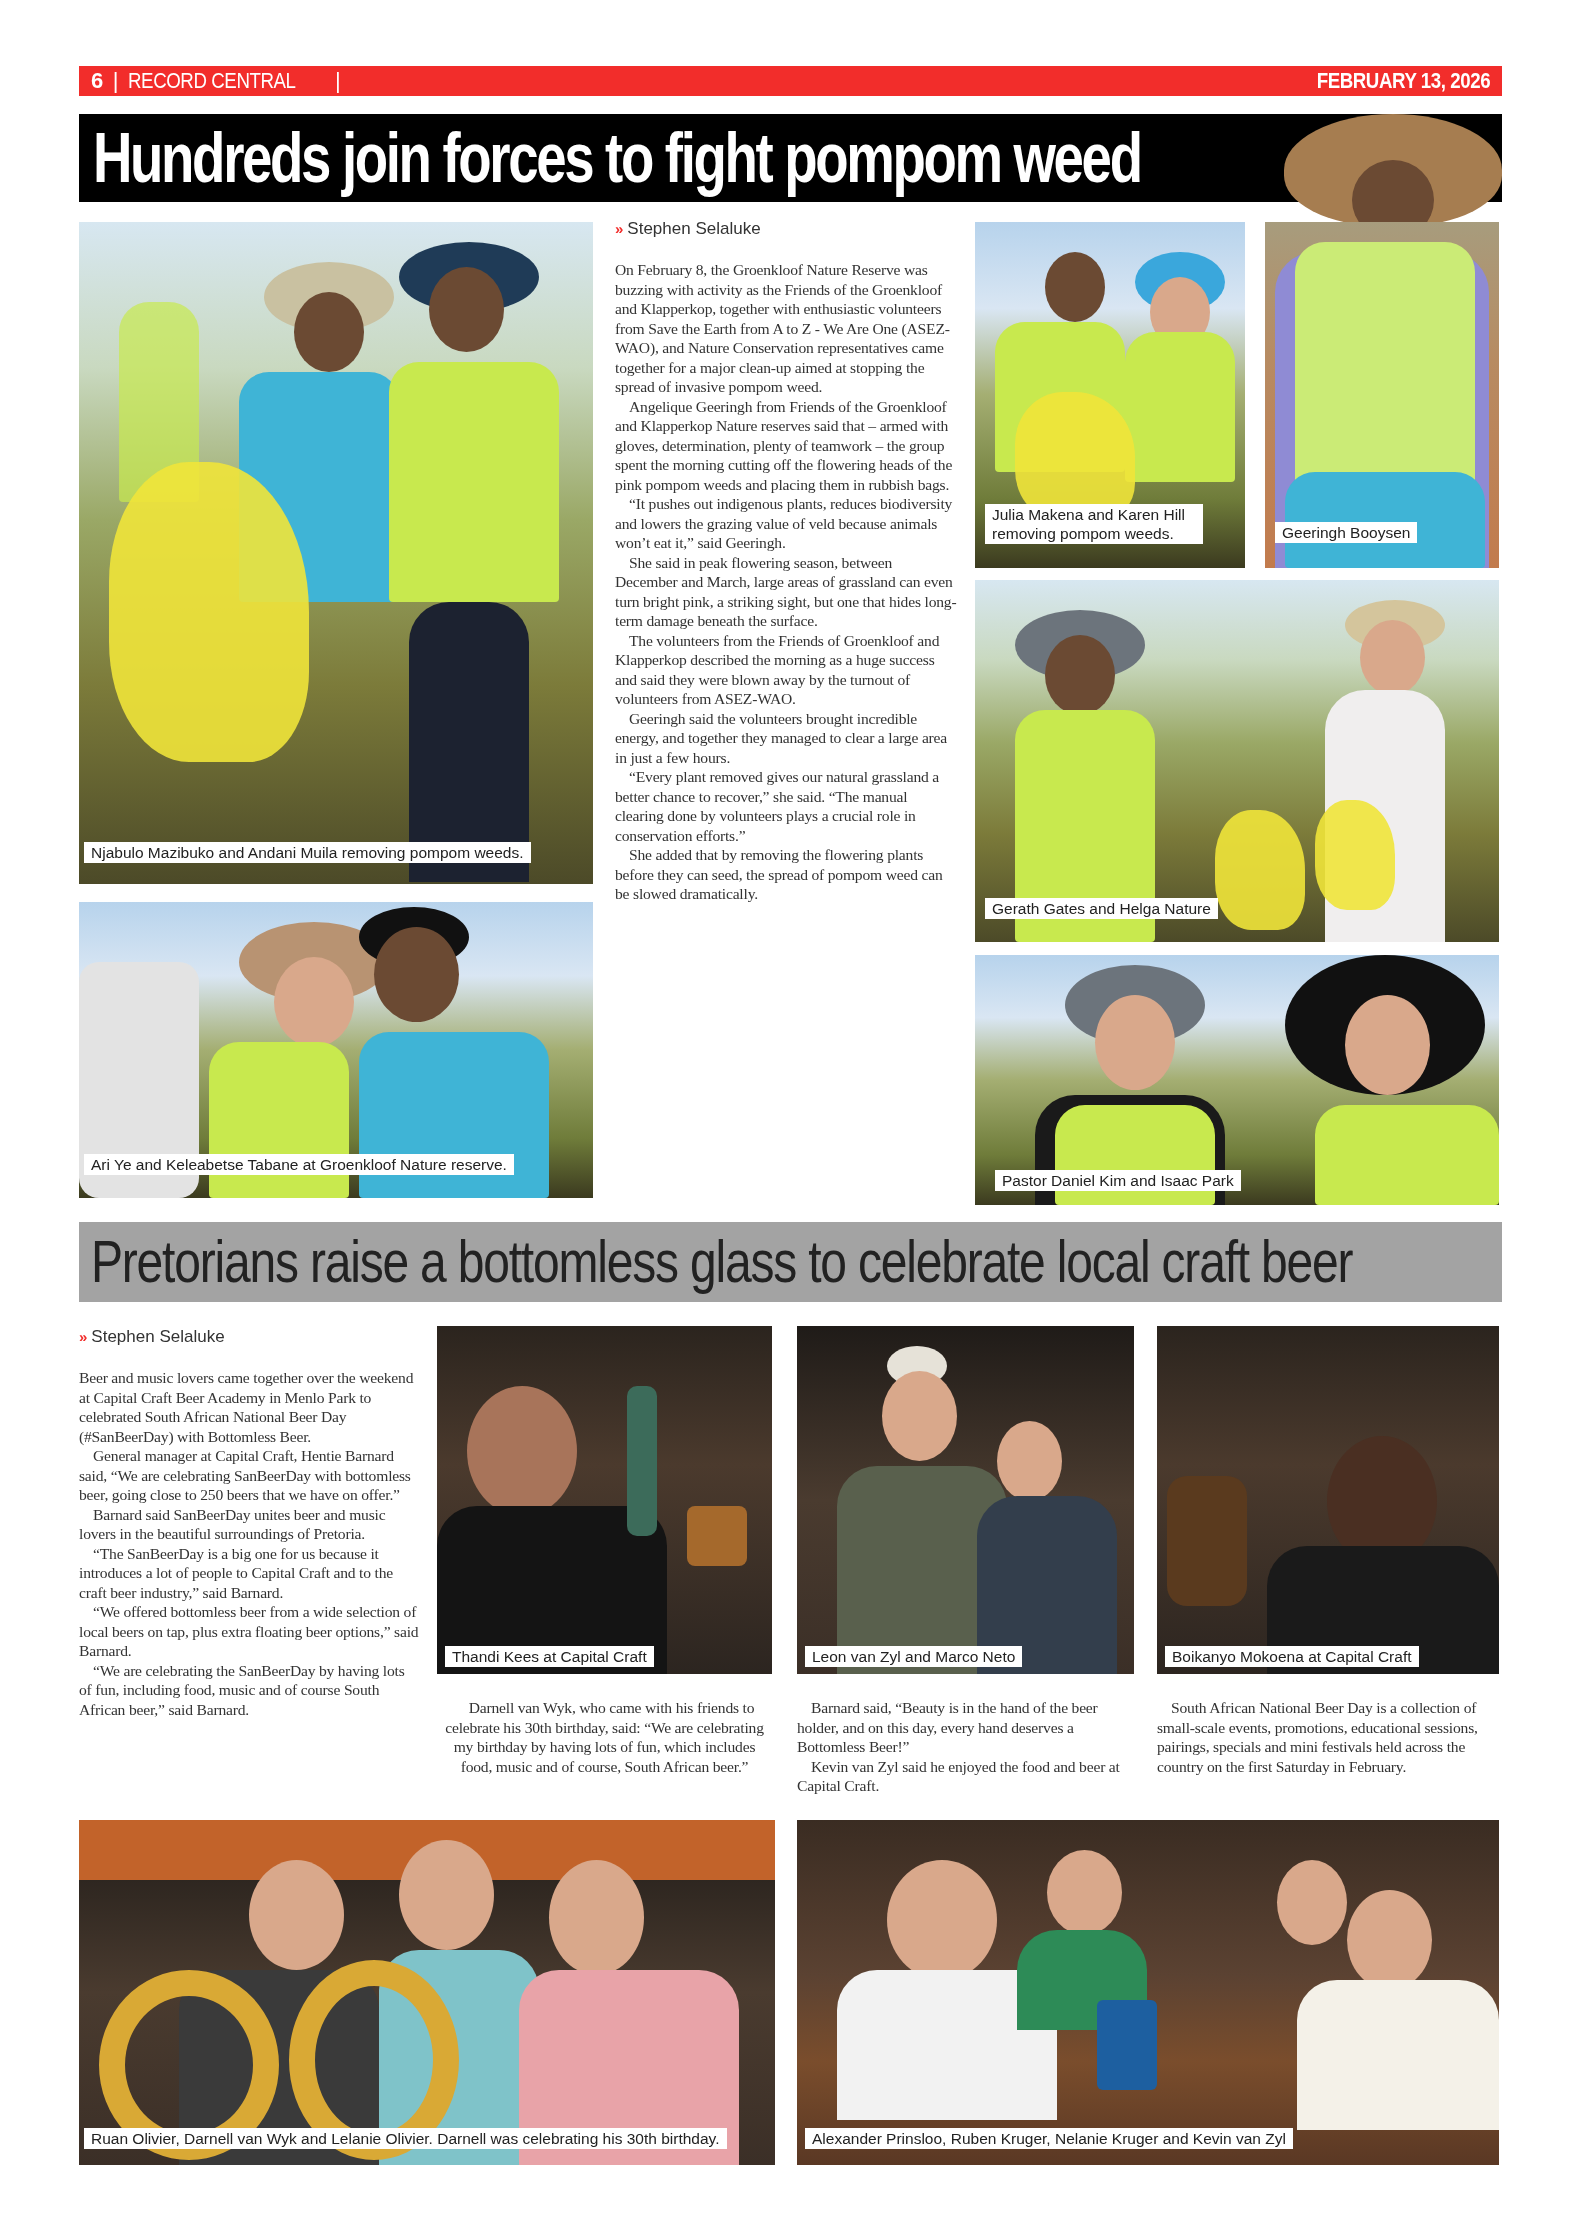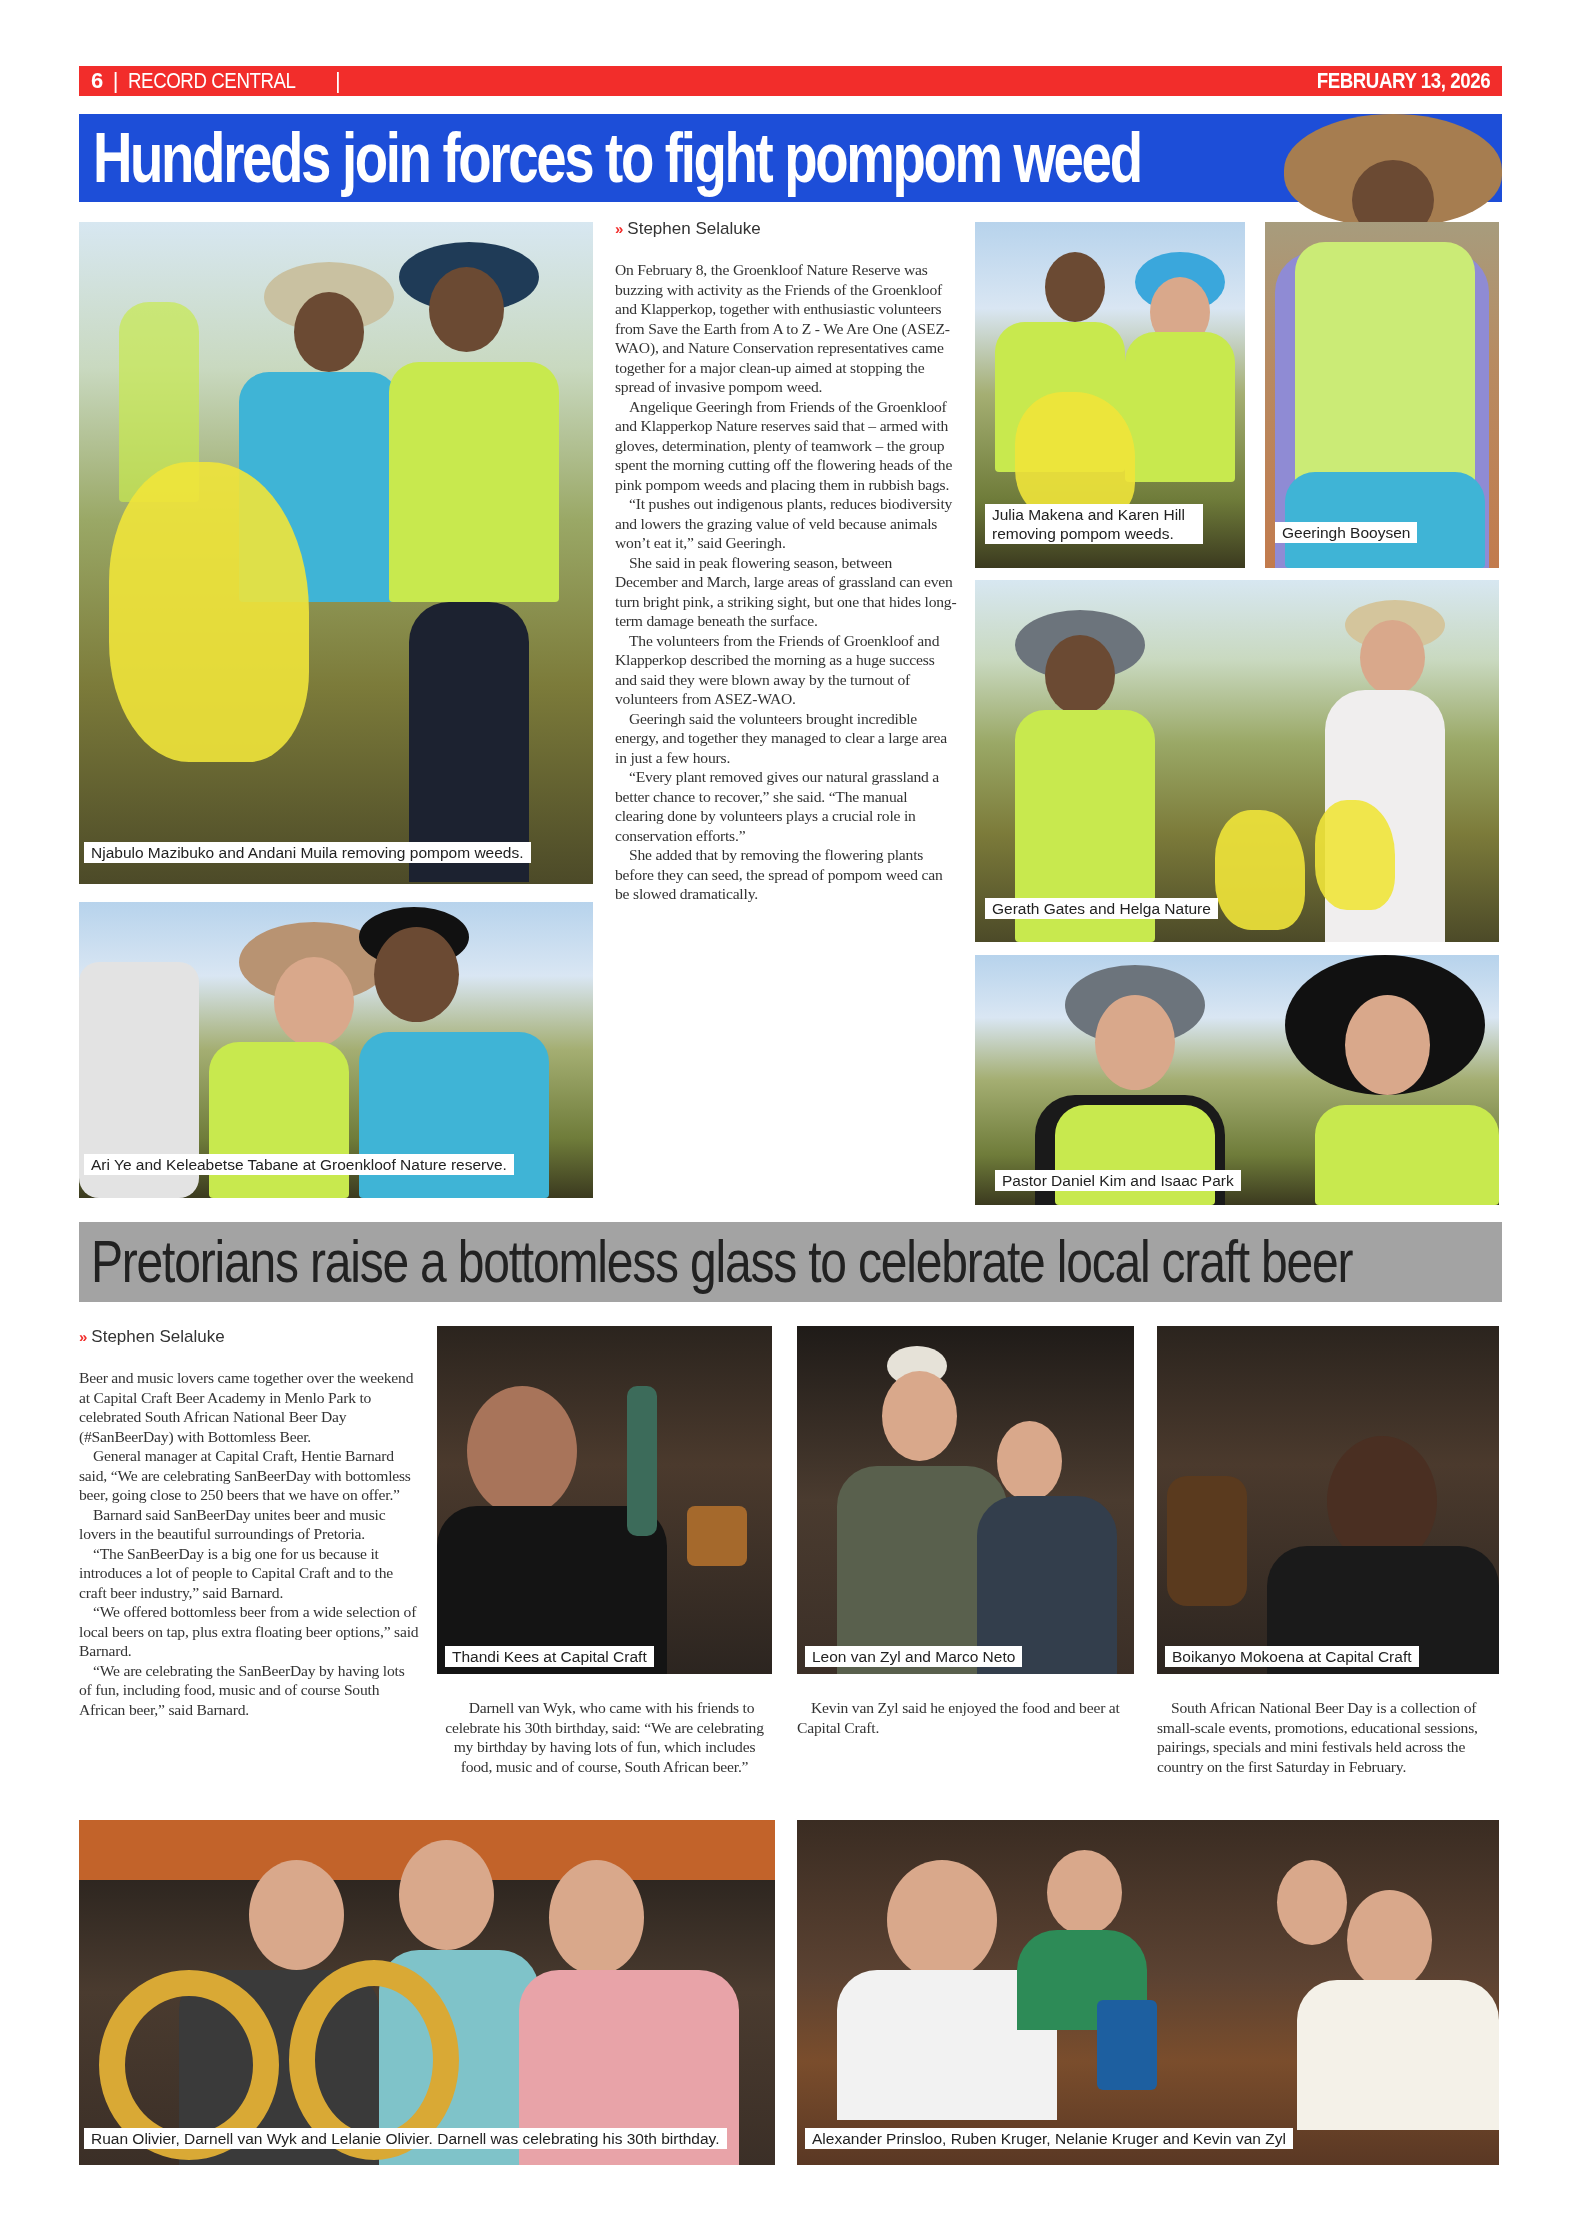--- a/index.html
+++ b/index.html
@@ -11,21 +11,21 @@
   
   .topbar { left: 79px; top: 66px; width: 1423px; height: 30px; background: #f22d2b; color: #fff;
     font-family: "Liberation Sans", sans-serif; font-size: 22px; line-height: 30px; display: flex; align-items: center; padding: 0 12px; letter-spacing: -0.5px; }
   .topbar .sep { margin: 0 10px; font-weight: 400; }
   .topbar .pg { font-weight: 700; }
   .topbar .section { font-weight: 700; margin-top: 48px; }
   .topbar .pub { font-weight: 400; transform: scaleX(0.85); transform-origin: left; display: inline-block; }
   .topbar .date { margin-left: auto; font-weight: 700; transform: scaleX(0.85); transform-origin: right; display: inline-block; }
 
   
-  .head1 { left: 79px; top: 114px; width: 1423px; height: 88px; background: #1d4ed8; }
+  .head1 { left: 79px; top: 114px; width: 1423px; height: 88px; background: #000000; }
   .head1 h1 { position: absolute; left: 14px; top: 2px; color: #fff; font-family: "Liberation Sans", sans-serif; font-weight: 700; font-size: 70px; line-height: 84px; letter-spacing: -3px; transform: scaleX(0.78); transform-origin: left; white-space: nowrap; }
 
   
   .photo { position: absolute; overflow: hidden; }
   .photo .cap { position: absolute; background: #fff; color: #222; font-family: "Liberation Sans", sans-serif; font-size: 15.5px; line-height: 19px; padding: 1px 7px; }
 
   .ph-grass { background: linear-gradient(180deg, #d7e7f1 0%, #c9d9c0 22%, #9aa866 45%, #7c7b3a 70%, #4c4a28 100%); }
   .ph-grass2 { background: linear-gradient(180deg, #b7d3ec 0%, #d9e6f3 25%, #a4ae72 50%, #6f7c3a 80%, #3b3a1f 100%); }
   .ph-orange { background: linear-gradient(180deg, #a79c7d 0%, #b78b62 40%, #c27b4d 100%); }
   .ph-bar { background: linear-gradient(180deg, #2b241e 0%, #4b3a2d 40%, #2c2520 100%); }
@@ -195,20 +195,21 @@
   <div class="face" style="left:170px; top:110px; width:110px; height:130px; background:#4a2f22;"></div>
   <div class="shirt" style="left:110px; top:220px; width:232px; height:128px; background:#1a1a1a;"></div>
   <div class="shirt" style="left:10px; top:150px; width:80px; height:130px; background:#5a3a1e; border-radius:20px;"></div>
   <div class="cap" style="left:8px; top:320px;">Boikanyo Mokoena at Capital Craft</div>
 </div>
 
 <div class="abs body-text" style="left:437px; top:1698px; width:335px;text-align:center;">
   <p>Darnell van Wyk, who came with his friends to celebrate his 30th birthday, said: “We are celebrating my birthday by having lots of fun, which includes food, music and of course, South African beer.”</p>
 </div>
 <div class="abs body-text" style="left:797px; top:1698px; width:337px;">
+  <p>Barnard said, “Beauty is in the hand of the beer holder, and on this day, every hand deserves a Bottomless Beer!”</p>
   <p>Kevin van Zyl said he enjoyed the food and beer at Capital Craft.</p>
 </div>
 <div class="abs body-text" style="left:1157px; top:1698px; width:342px;">
   <p>South African National Beer Day is a collection of small-scale events, promotions, educational sessions, pairings, specials and mini festivals held across the country on the first Saturday in February.</p>
 </div>
 
 <div class="photo ph-bar2" style="left:79px; top:1820px; width:696px; height:345px;">
   <div class="shirt" style="left:0px; top:0px; width:696px; height:60px; background:#c2632a; border-radius:0;"></div>
   <div class="face light" style="left:170px; top:40px; width:95px; height:110px;"></div>
   <div class="face light" style="left:320px; top:20px; width:95px; height:110px;"></div>

